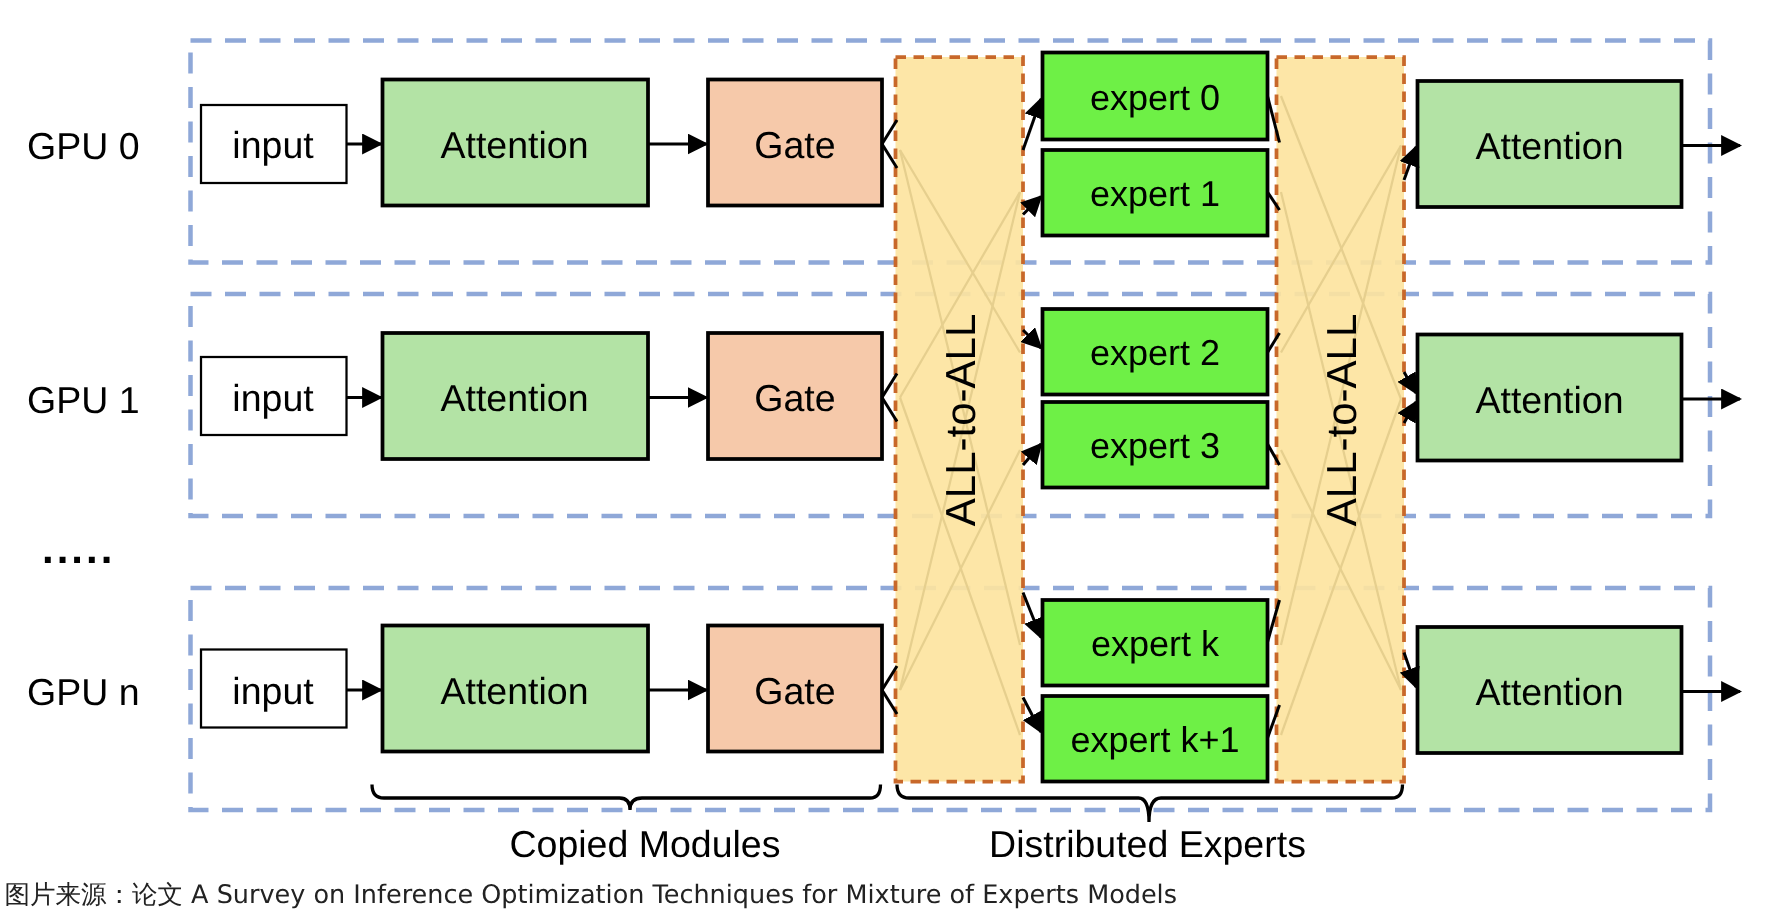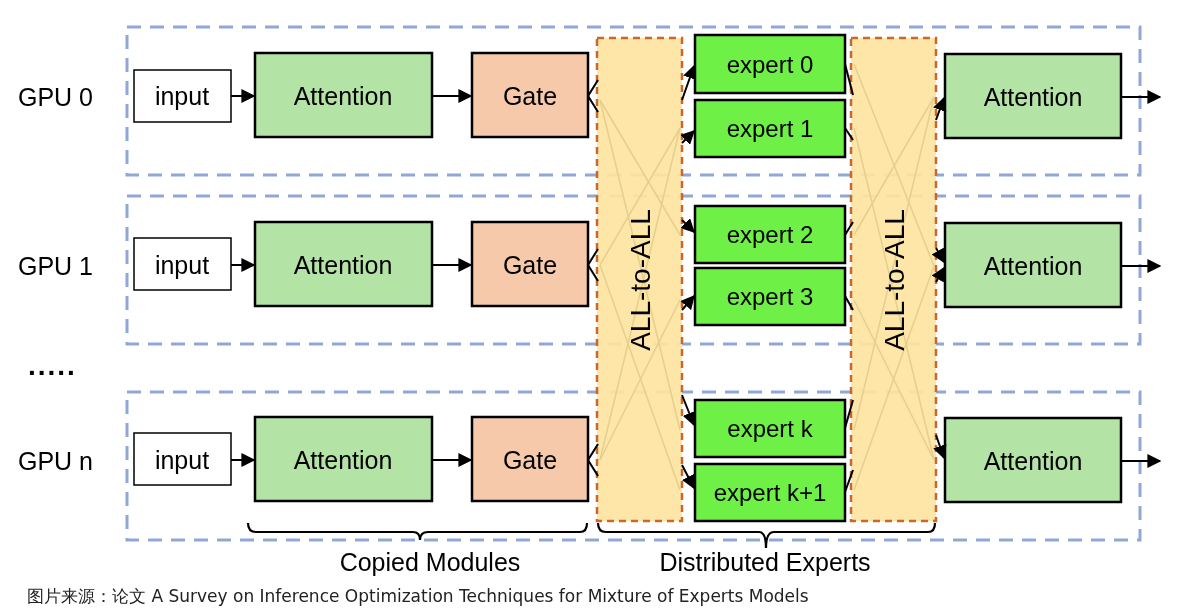--- a/index.html
+++ b/index.html
@@ -3,21 +3,21 @@
 <meta charset="utf-8">
 <style>
   html, body { margin: 0; padding: 0; background: #ffffff; }
   body { width: 1182px; height: 611px; position: relative; overflow: hidden; font-family: "Liberation Sans", sans-serif; color: #000; }
   #diagram { position: absolute; left: 0; top: 0; }
   .gpu-label { font-family: "Liberation Sans", sans-serif; font-size: 25px; fill: #000; }
   .box-text { font-family: "Liberation Sans", sans-serif; font-size: 25px; fill: #000; }
   .expert-text { font-family: "Liberation Sans", sans-serif; font-size: 24px; fill: #000; }
   .a2a-text { font-family: "Liberation Sans", sans-serif; font-size: 28px; fill: #000; }
   .group-text { font-family: "Liberation Sans", sans-serif; font-size: 25px; fill: #000; }
-  .caption { position: absolute; left: 3px; top: 585px; font-size: 17px; color: #222; font-family: "DejaVu Sans", "Liberation Sans", sans-serif; white-space: nowrap; margin-left: 24px; }
+  .caption { position: absolute; left: 3px; top: 585px; font-size: 17px; color: #222; font-family: "DejaVu Sans", "Liberation Sans", sans-serif; white-space: nowrap; }
 </style>
 </head>
 <body>
 
 <svg id="diagram" width="1182" height="611" viewBox="0 0 1182 611">
   <defs>
     <marker id="arrow" viewBox="0 0 10 10" refX="9" refY="5" markerWidth="7" markerHeight="7" orient="auto-start-reverse">
       <path d="M0,0 L10,5 L0,10 z" fill="#000"></path>
     </marker>
   </defs>

